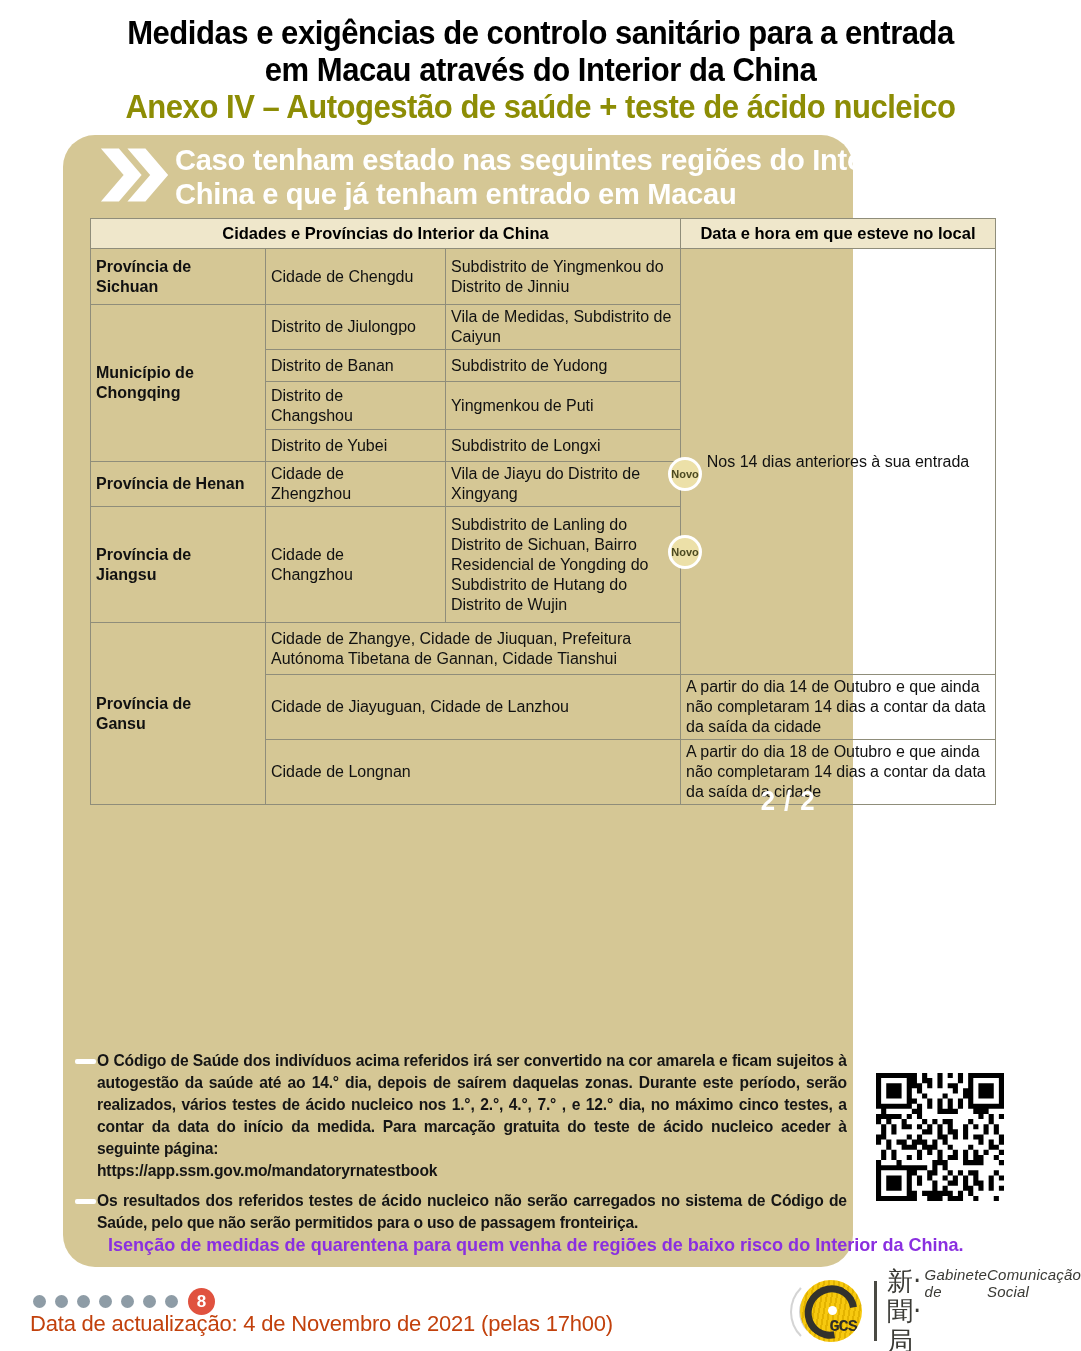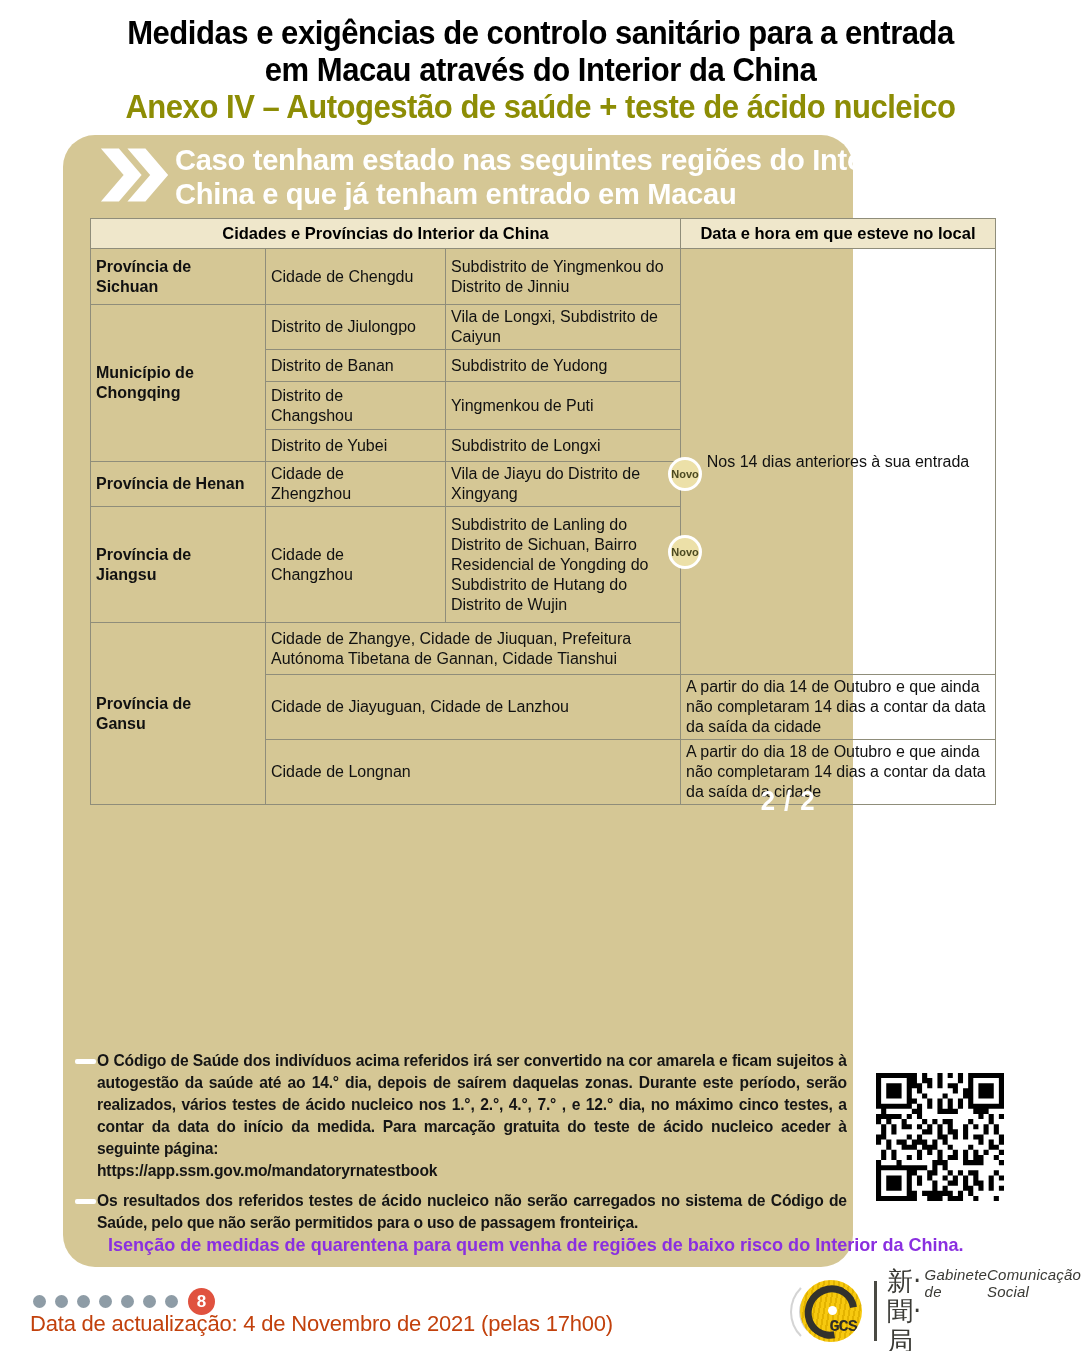--- a/index.html
+++ b/index.html
@@ -124,21 +124,21 @@
       <td class="prov">Província de
 Sichuan</td>
       <td>Cidade de Chengdu</td>
       <td>Subdistrito de Yingmenkou do Distrito de Jinniu</td>
       <td class="time-all" rowspan="8">Nos 14 dias anteriores à sua entrada</td>
     </tr>
     <tr style="height:44px">
       <td class="prov" rowspan="4">Município de
 Chongqing</td>
       <td>Distrito de Jiulongpo</td>
-      <td>Vila de Longxi, Subdistrito de Caiyun</td>
+      <td>Vila de Medidas, Subdistrito de Caiyun</td>
     </tr>
     <tr style="height:32px">
       <td>Distrito de Banan</td>
       <td>Subdistrito de Yudong</td>
     </tr>
     <tr style="height:48px">
       <td class="pre">Distrito de
 Changshou</td>
       <td>Yingmenkou de Puti</td>
     </tr>

